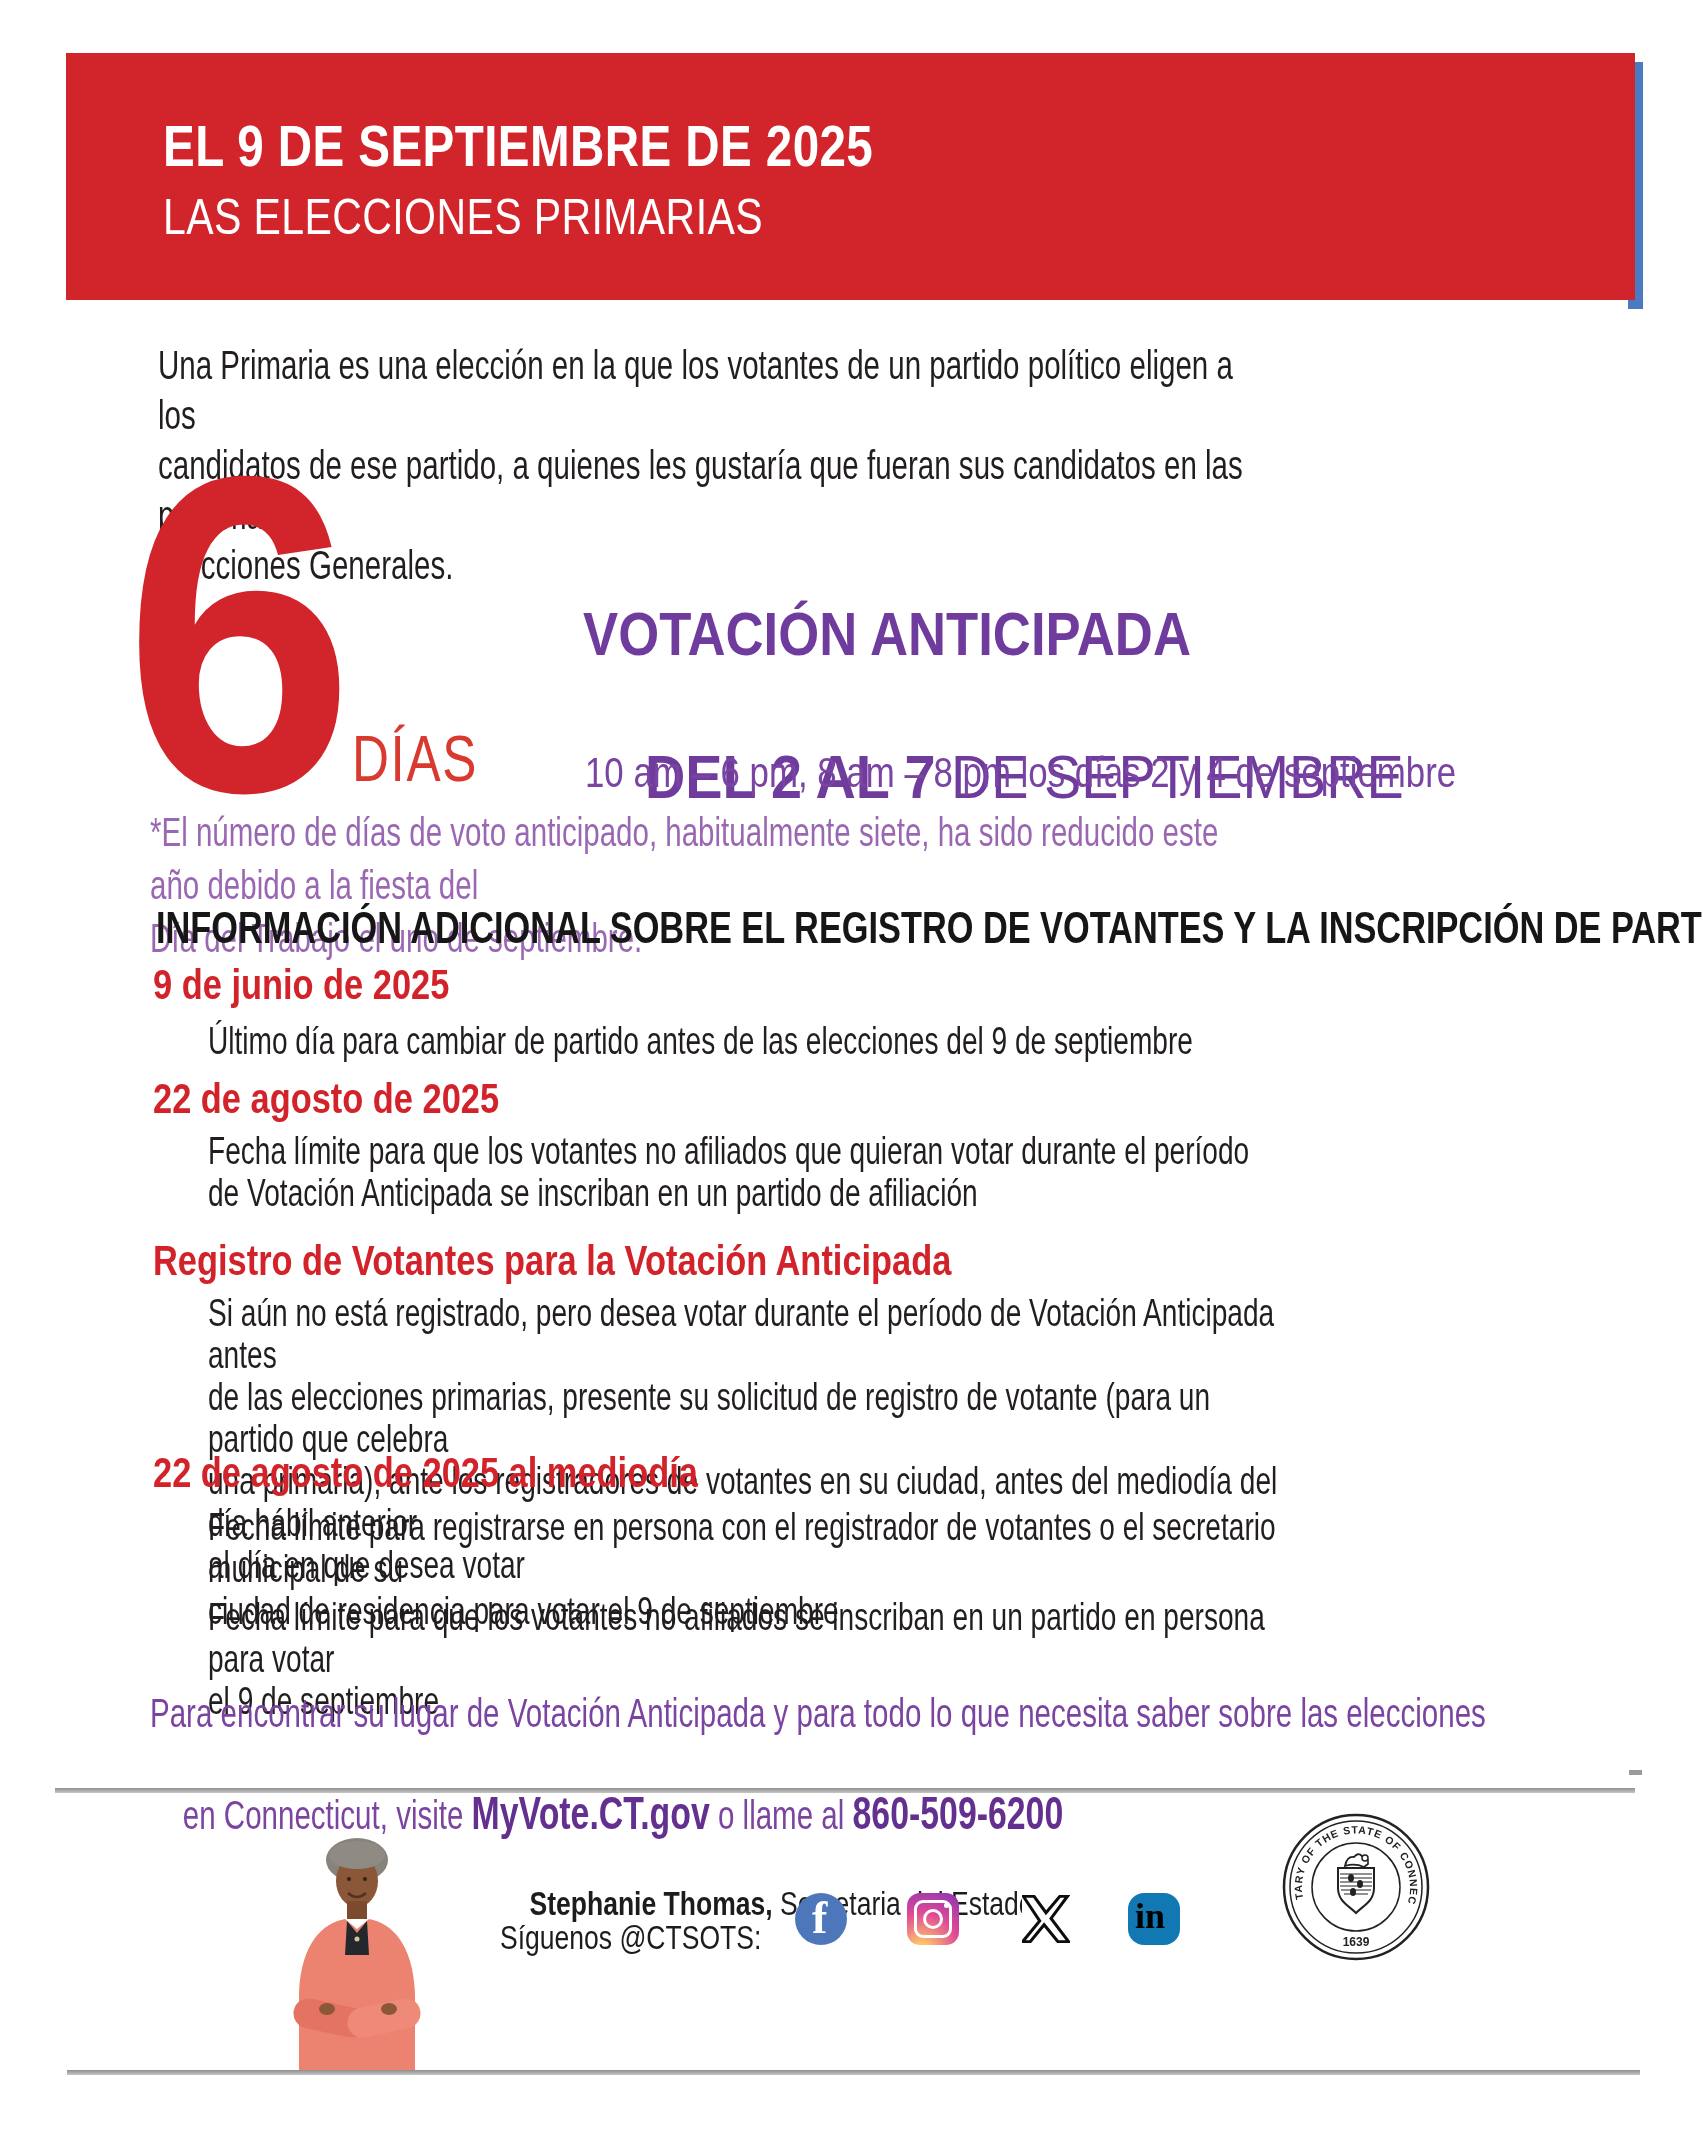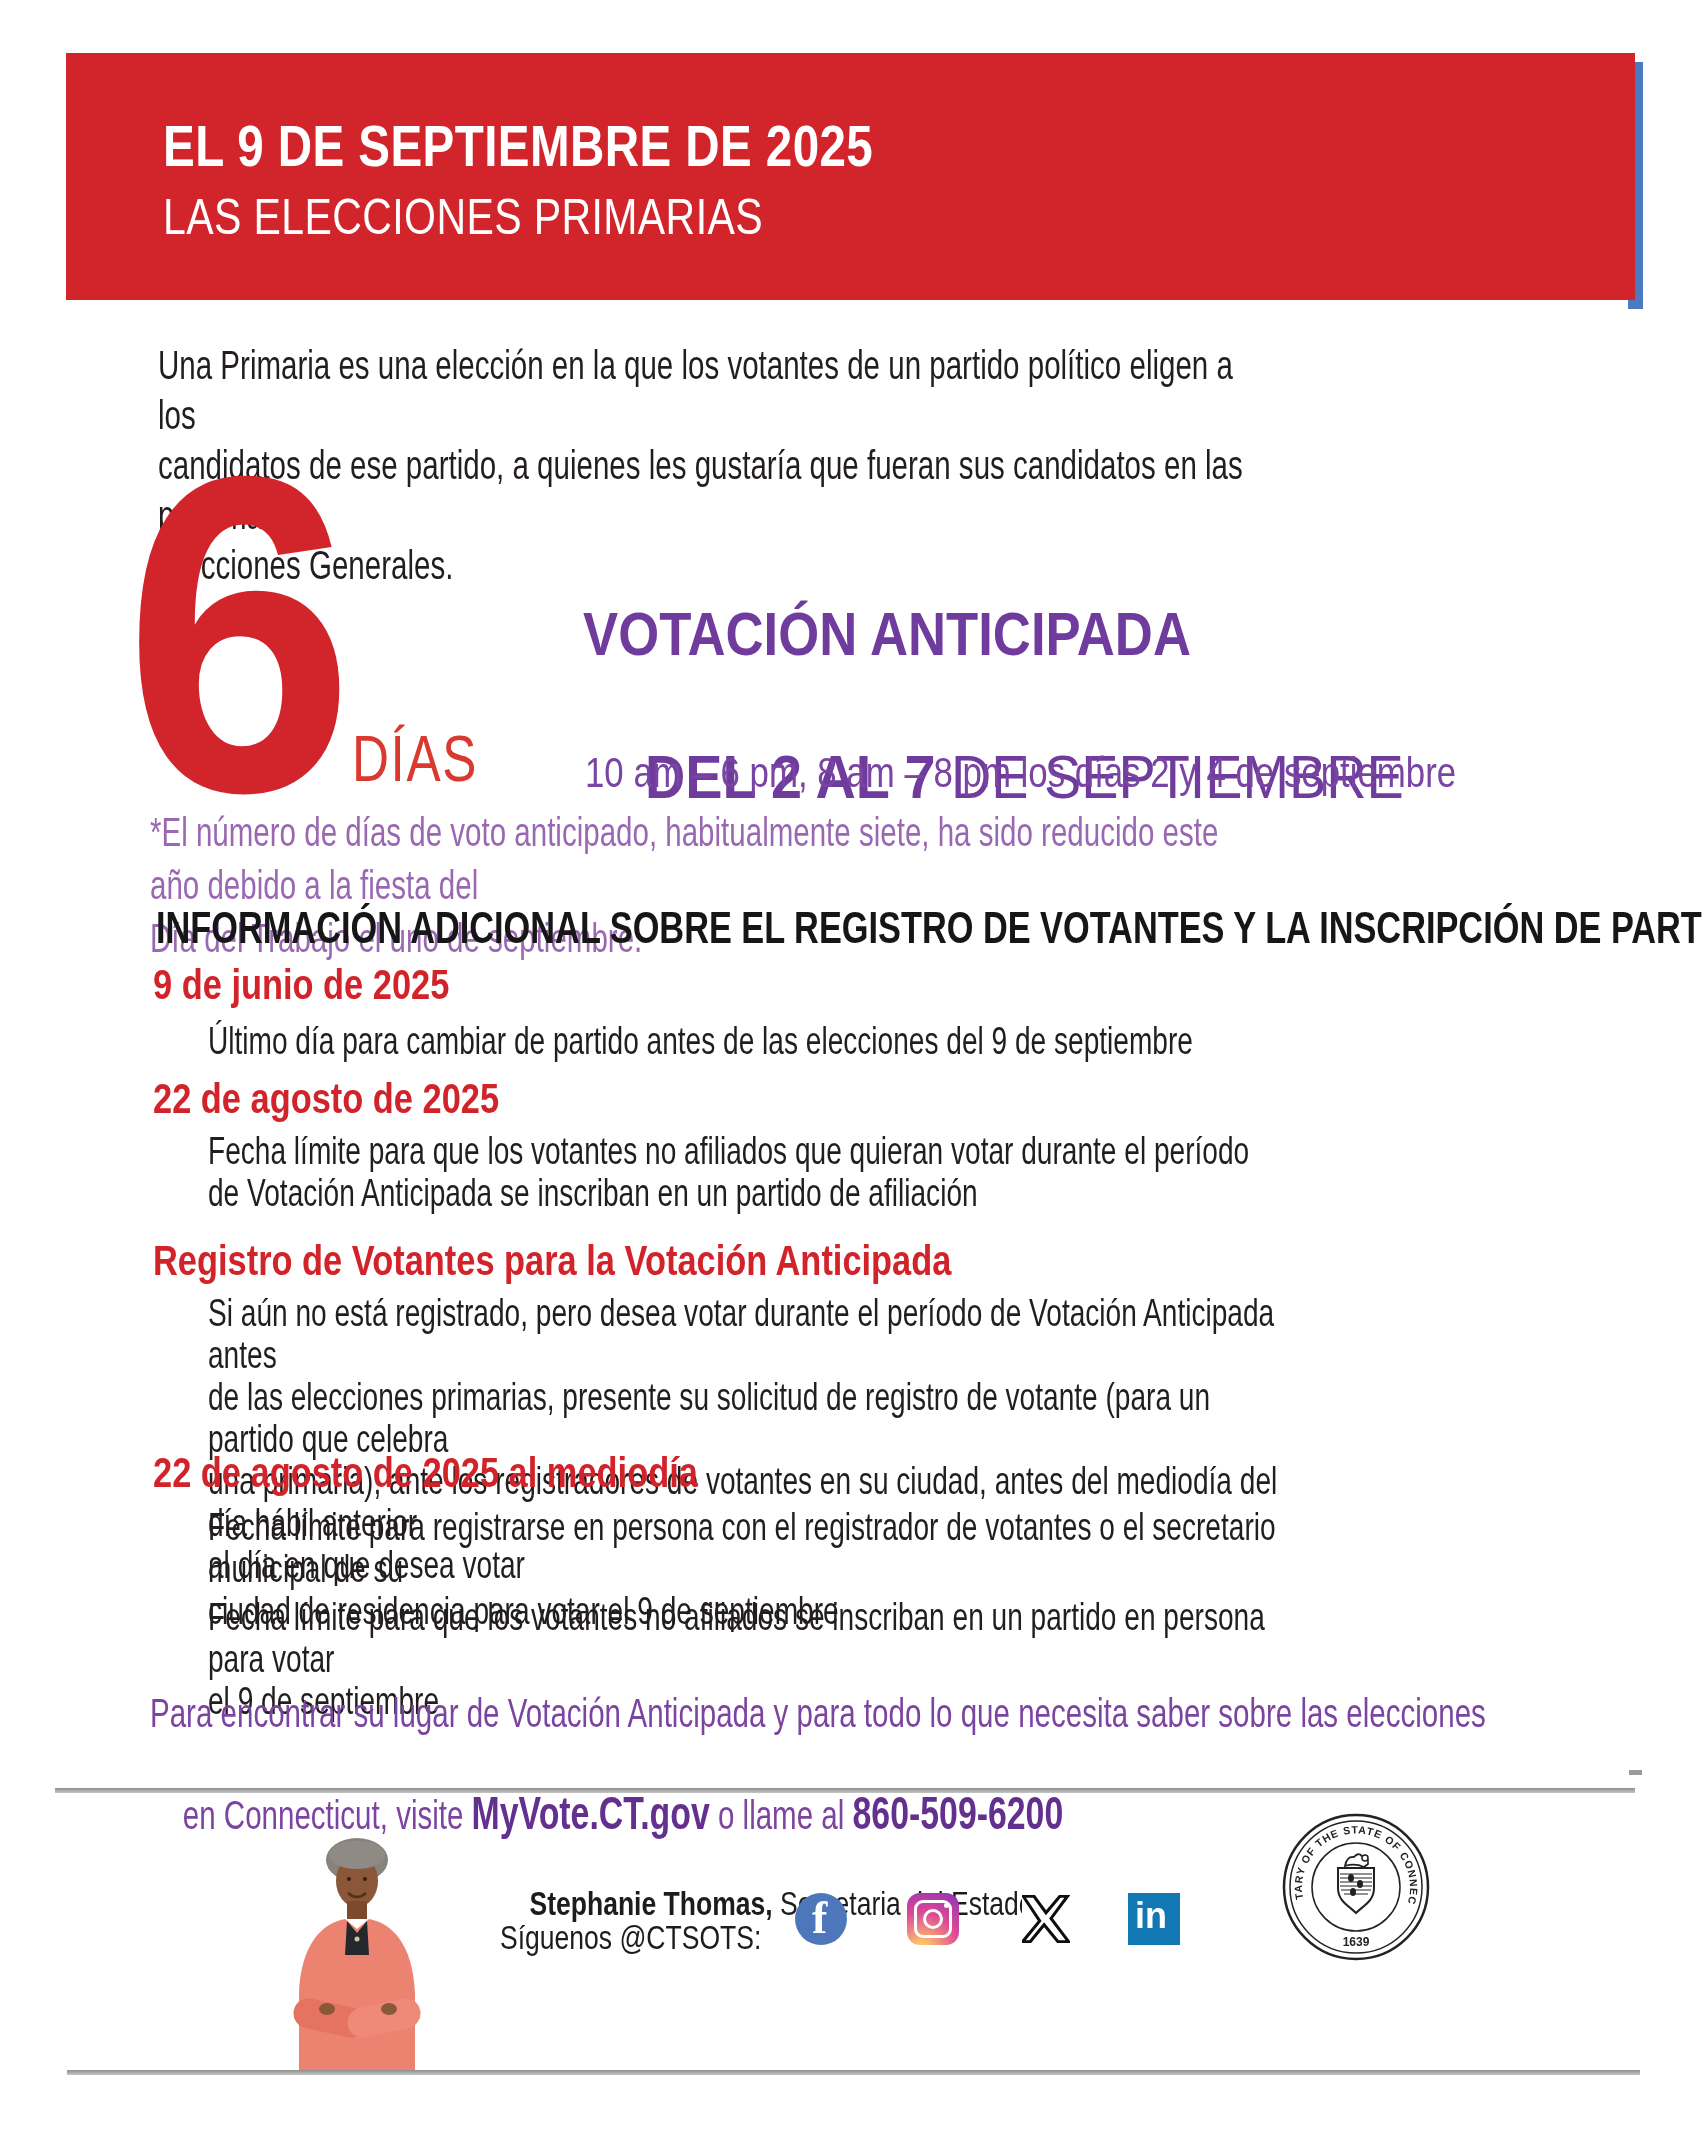--- a/index.html
+++ b/index.html
@@ -30,21 +30,21 @@
   .name-line{font-size:34px;transform:scaleX(.78);color:#1c1c1c;}
   .follow-line{font-size:34px;transform:scaleX(.78);color:#1c1c1c;}
   
   .soc{position:absolute;width:52px;height:52px;}
   .fb{border-radius:50%;background:#4e77bb;color:#fff;}
   .fb span{position:absolute;left:17px;top:-2px;font-size:46px;font-weight:bold;font-family:"Liberation Serif",serif;}
   .ig{border-radius:13px;background:radial-gradient(circle at 28% 110%,#fdc468 10%,#df4996 55%,#9036b2 95%);}
   .ig .cam{position:absolute;left:7px;top:7px;width:32px;height:32px;border:3px solid #fff;border-radius:9px;}
   .ig .lens{position:absolute;left:16px;top:16px;width:14px;height:14px;border:3px solid #fff;border-radius:50%;}
   .ig .dot{position:absolute;right:10px;top:10px;width:5px;height:5px;background:#fff;border-radius:50%;}
-  .li{border-radius:0;background:#1178b3;color:#ffffff;}
+  .li{border-radius:16px;background:#1178b3;color:#000000;font-family:Liberation Serif, serif;}
   .li span{position:absolute;left:7px;top:2px;font-size:36px;font-weight:bold;}
   .xi{background:#ffffff;}
 </style>
 </head>
 <body>
 
 <div id="page">
 
   <div class="abs blue-strip" style="left:1628px;top:62px;width:15px;height:247px;"></div>
   <div class="abs red-banner" style="left:66px;top:53px;width:1569px;height:247px;"></div>

